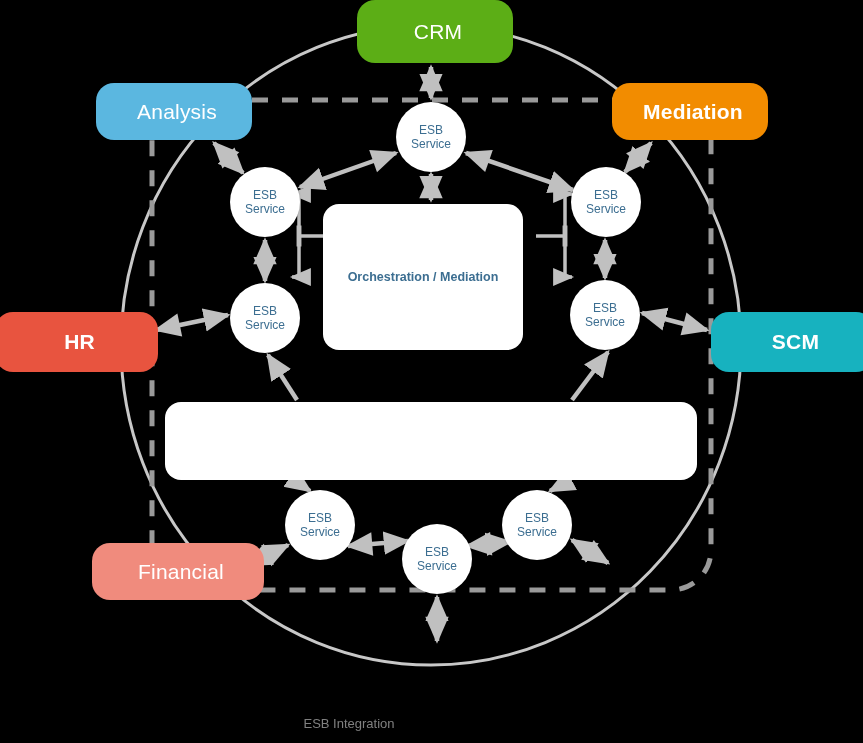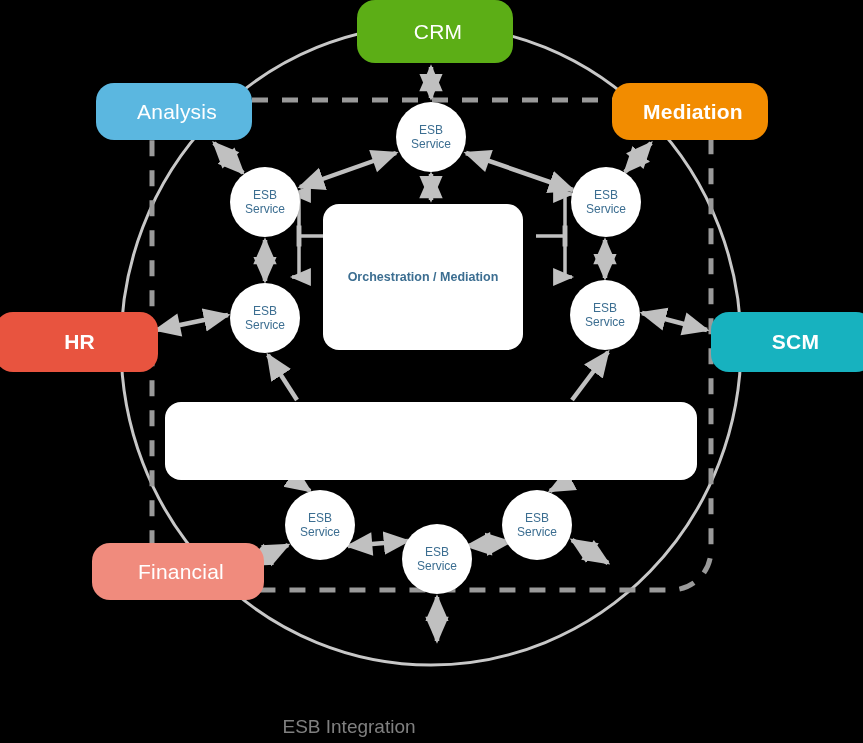--- a/index.html
+++ b/index.html
@@ -87,21 +87,21 @@
     font-family: "Liberation Sans", sans-serif;
   }
   .concern span { display: block; }
   #caption {
     position: absolute;
     left: 0;
     width: 698px;
     top: 716px;
     text-align: center;
     color: #808080;
-    font-size: 19px;
+    font-size: 13px;
     font-family: "Liberation Sans", sans-serif;
     z-index: 7;
   }
 </style>
 </head>
 <body>
 
 <div id="stage">
 
   <svg id="layer" viewBox="0 0 863 743">

